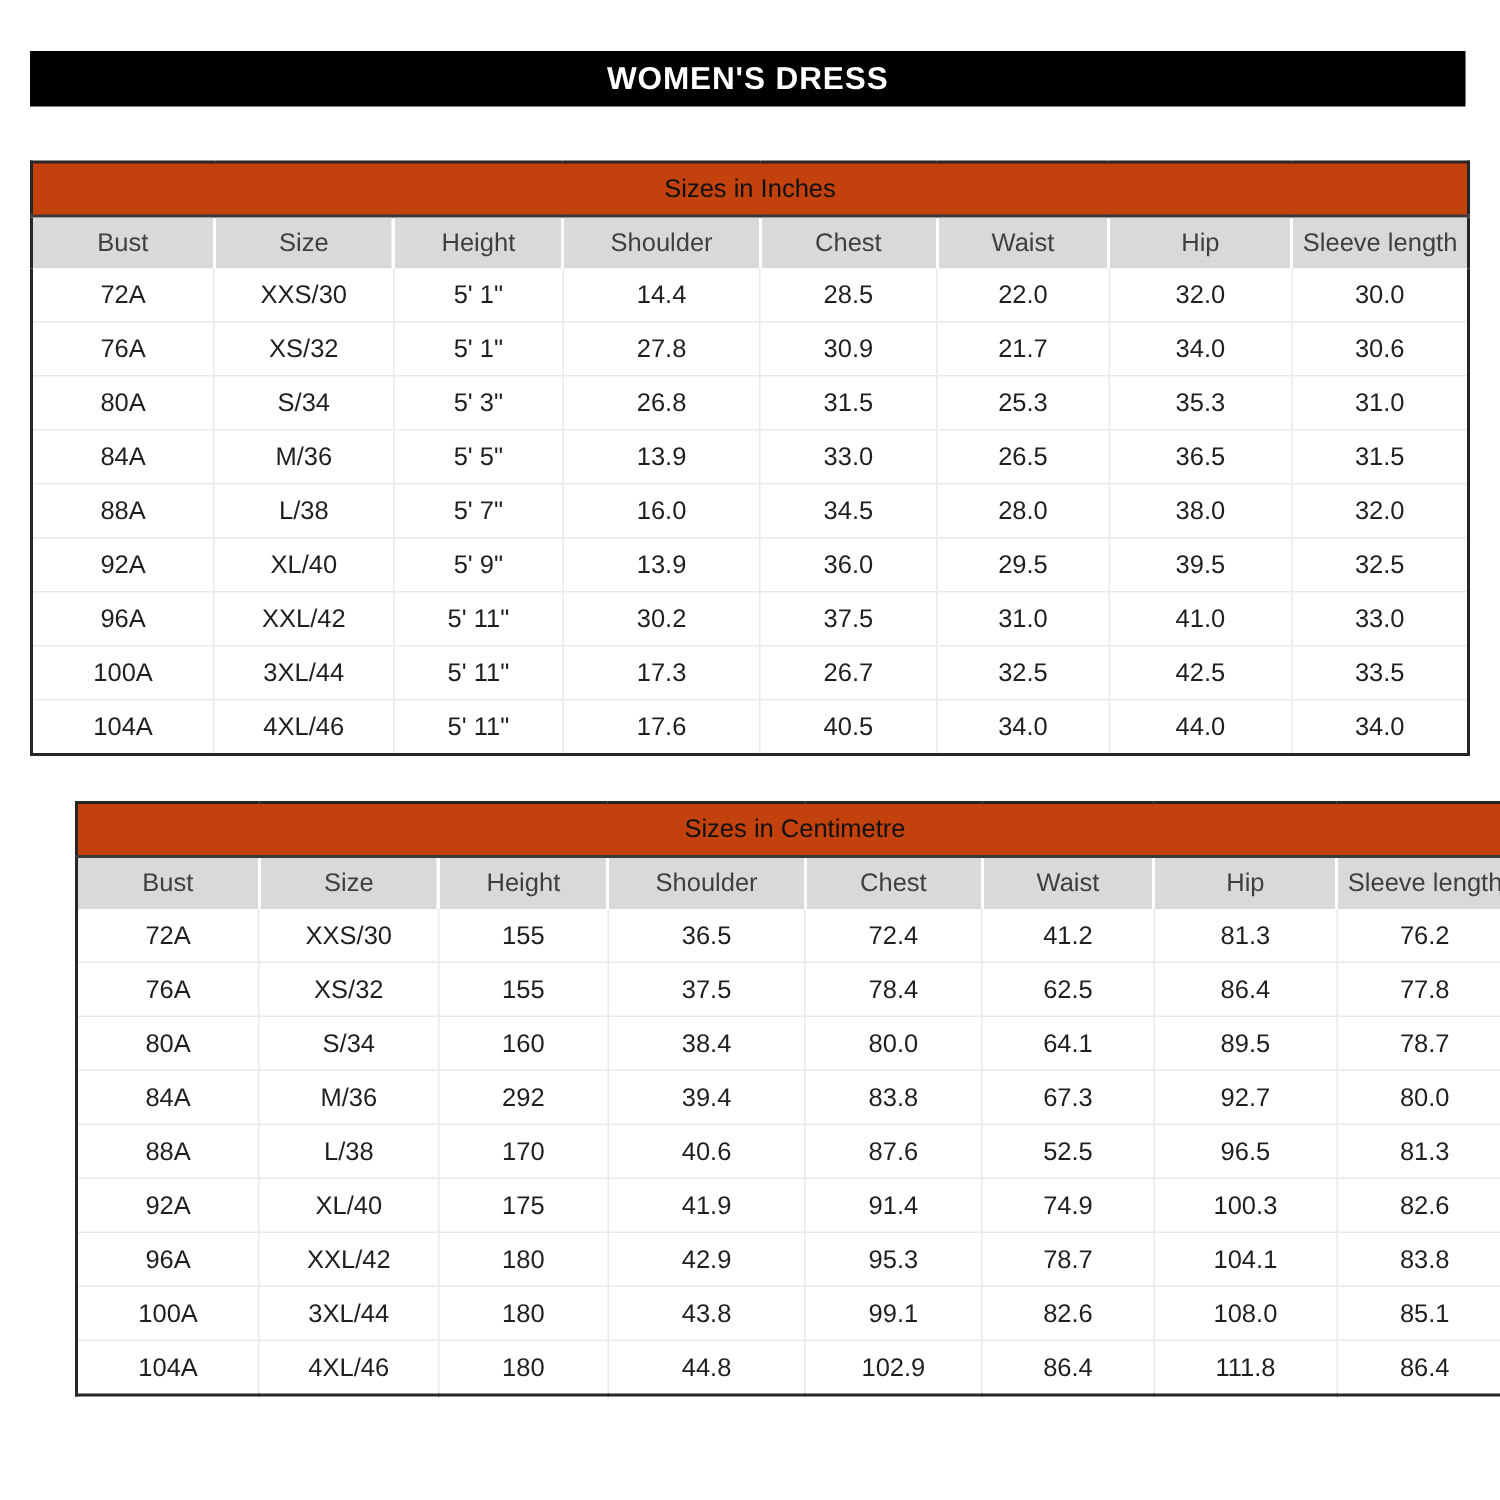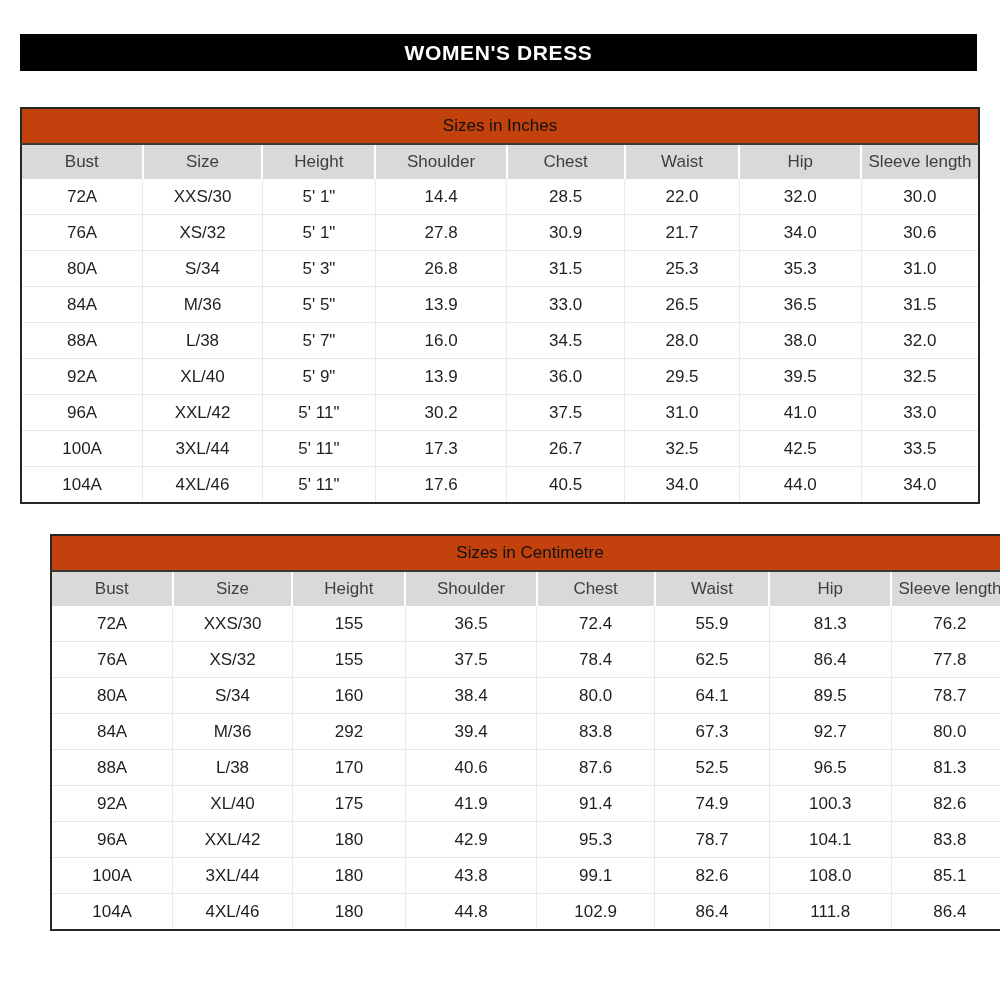--- a/index.html
+++ b/index.html
@@ -240,21 +240,21 @@
             <th>Sleeve length</th>
           </tr>
       </thead>
       <tbody class="size-body">
           <tr>
             <td>72A</td>
             <td>XXS/30</td>
             <td>155</td>
             <td>36.5</td>
             <td>72.4</td>
-            <td>55.9</td>
+            <td>41.2</td>
             <td>81.3</td>
             <td>76.2</td>
           </tr>
           <tr>
             <td>76A</td>
             <td>XS/32</td>
             <td>155</td>
             <td>37.5</td>
             <td>78.4</td>
             <td>62.5</td>

